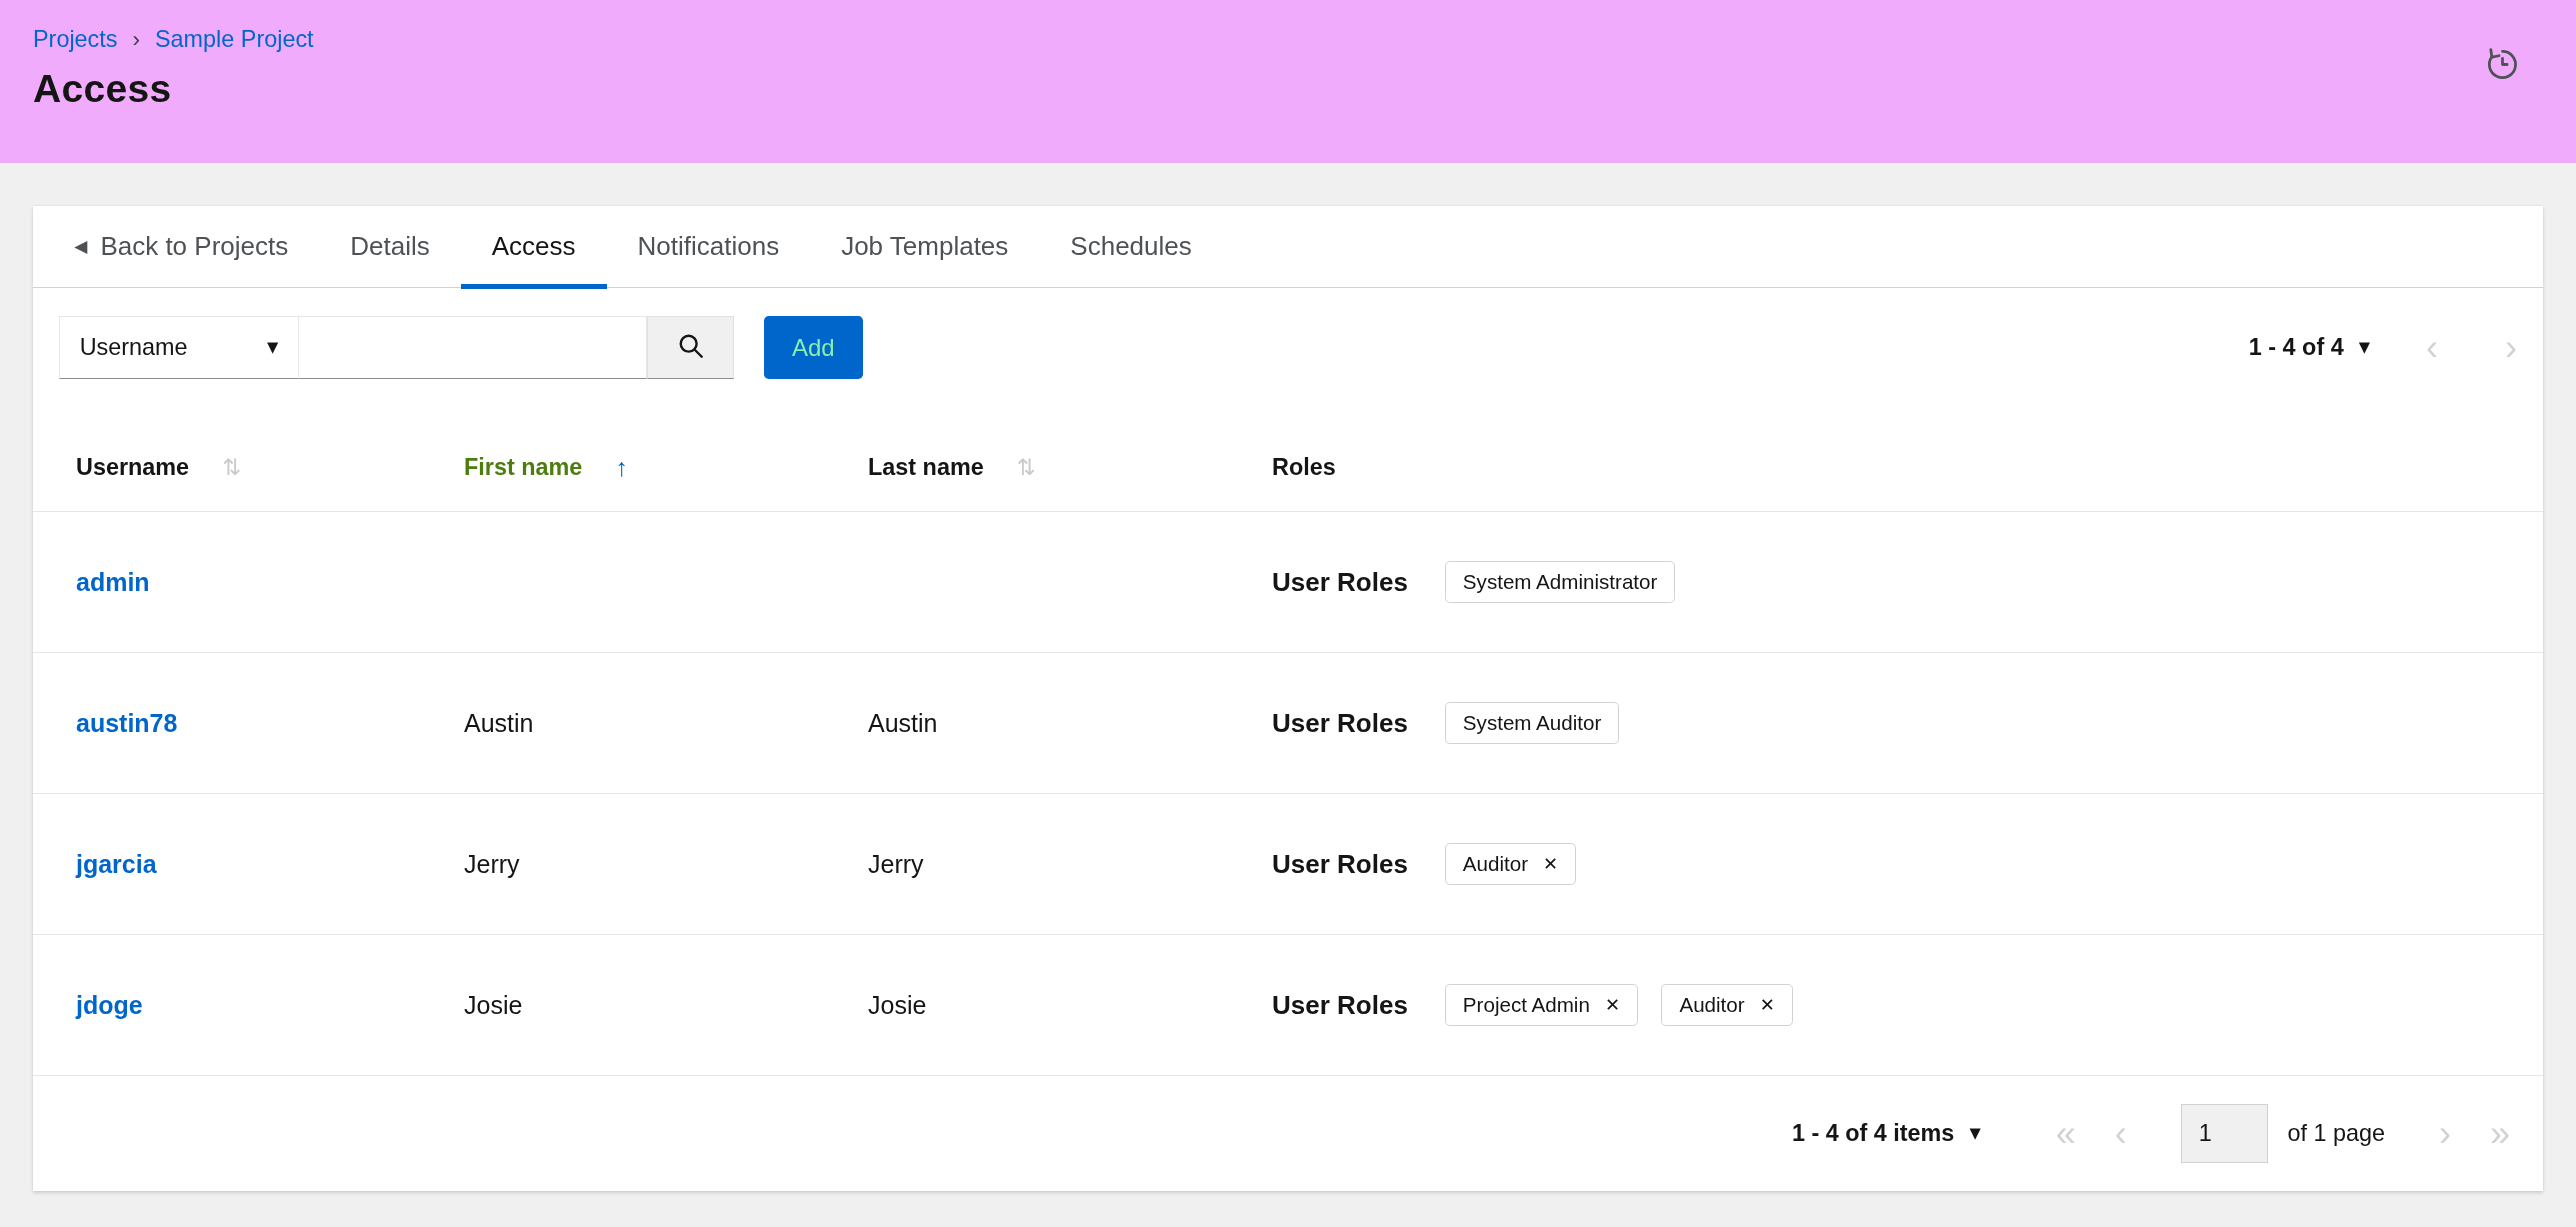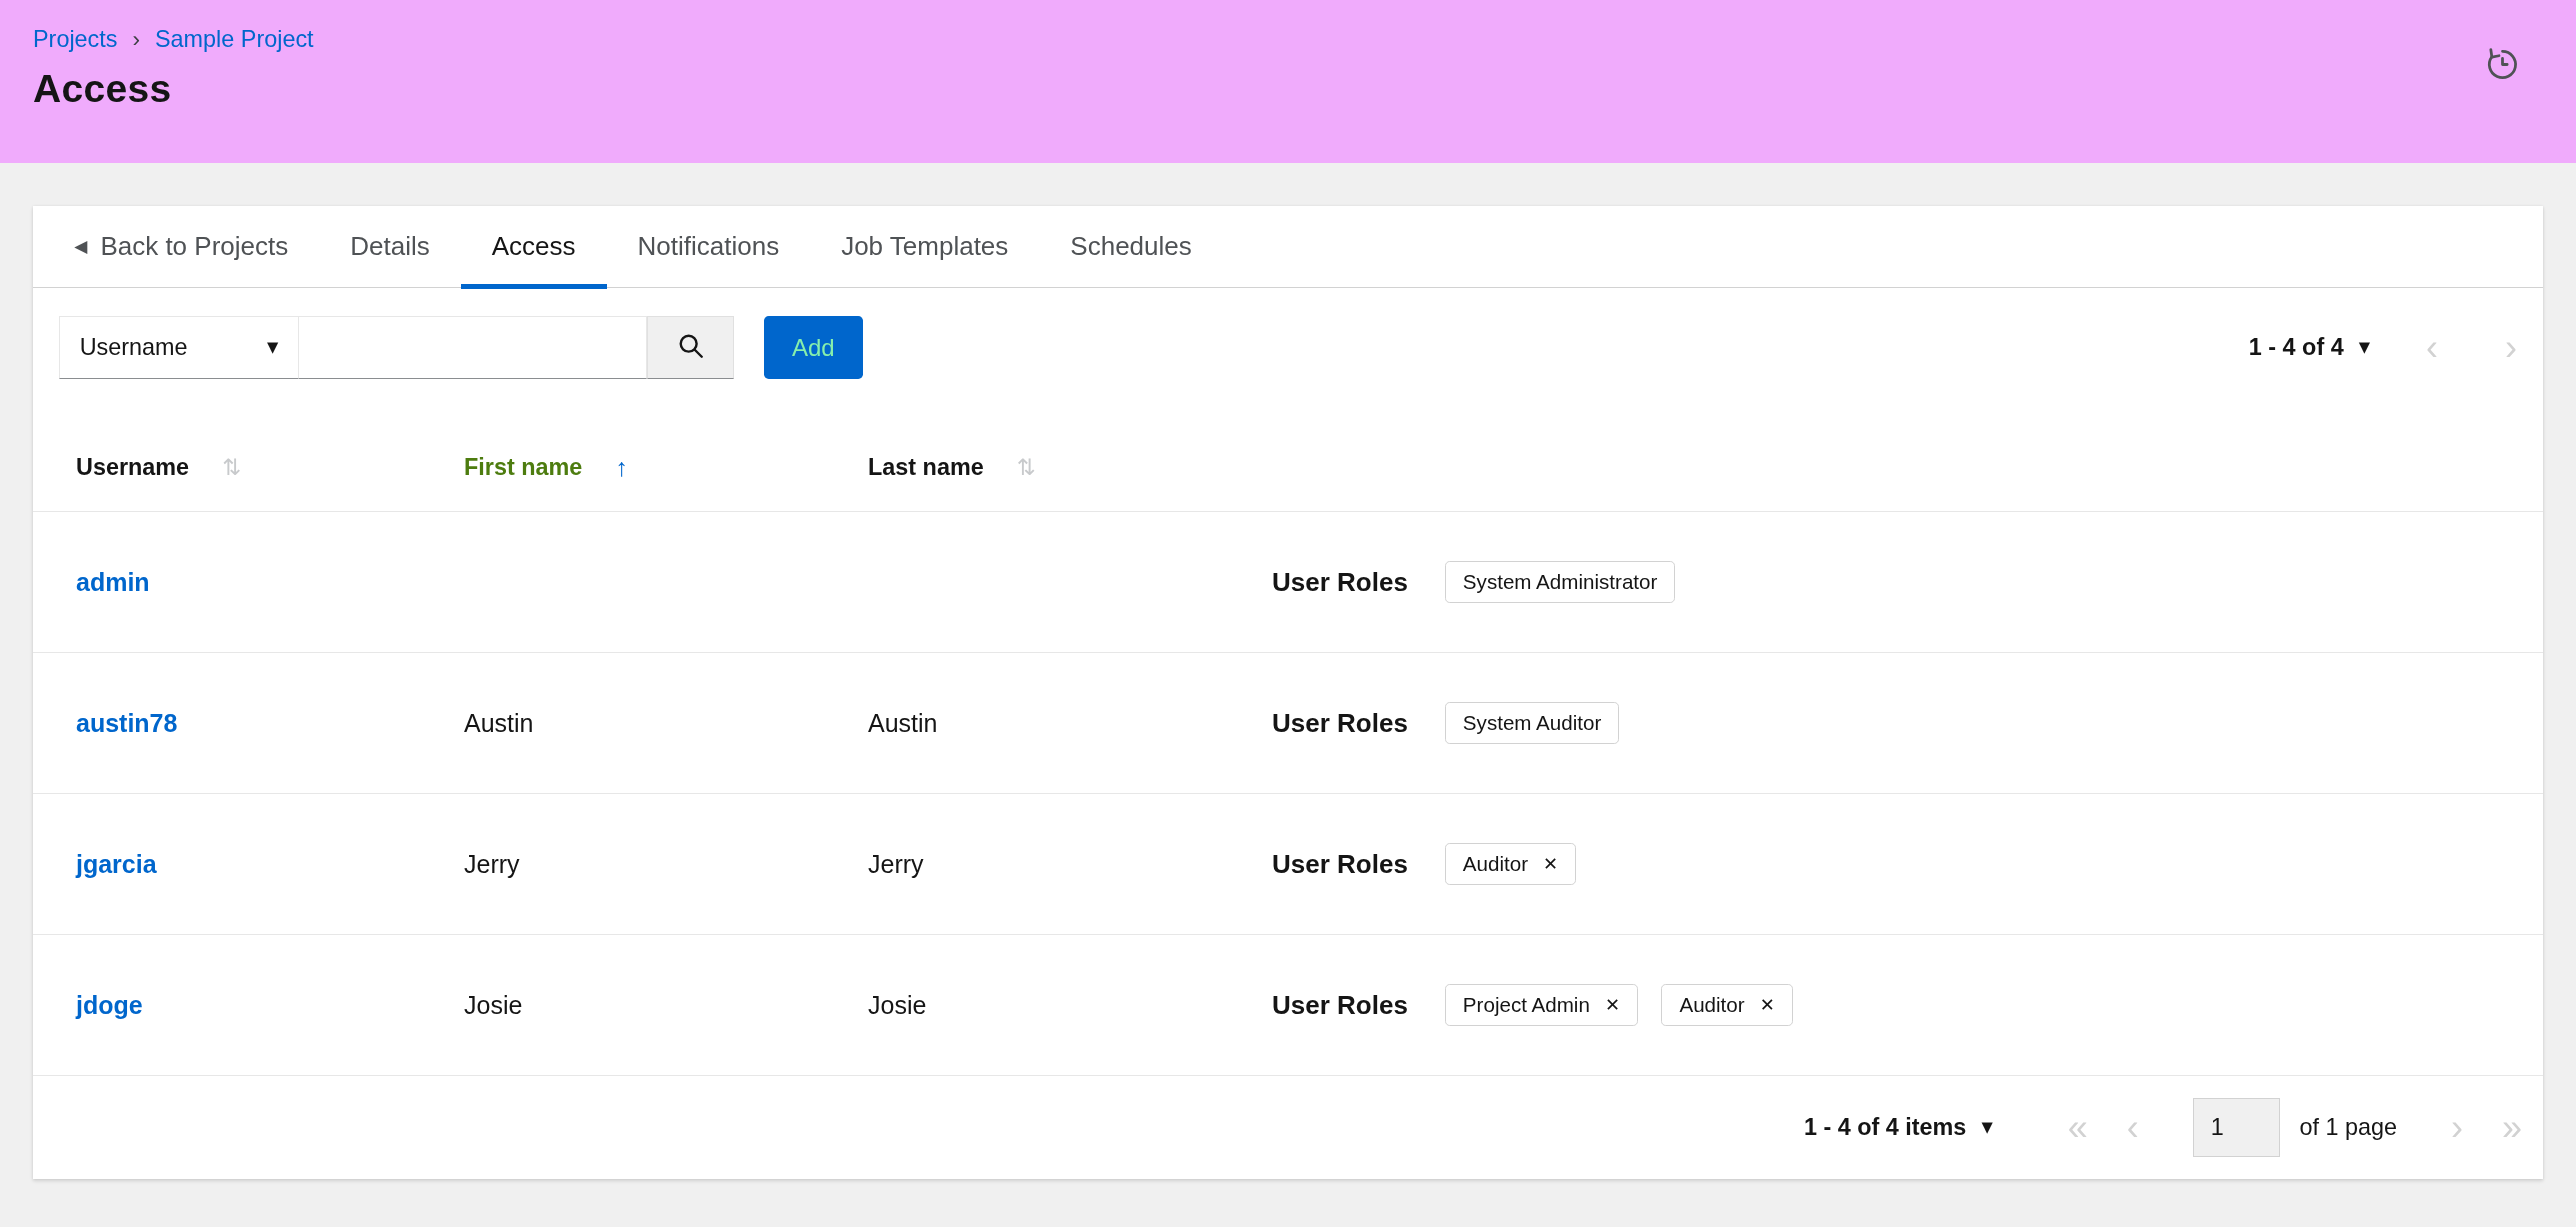--- a/index.html
+++ b/index.html
@@ -74,21 +74,21 @@
   .user-roles-label { font-size: 26px; font-weight: bold; white-space: nowrap; }
   .chips { display: flex; gap: 23.4px; }
   .chip {
     display: inline-flex; align-items: center; gap: 15px;
     border: 1.9px solid #d2d2d2; border-radius: 4.7px; background: #fff;
     padding: 8.4px 17px; font-size: 20.6px; white-space: nowrap;
   }
   .chip-close { background: none; border: none; font-size: 18px; color: #151515; cursor: pointer; padding: 0; line-height: 1; font-family: inherit; }
 
   
-  .card-footer { height: 104px; border-top: 1.9px solid #e7e7e7; display: flex; justify-content: flex-end; align-items: center; padding-right: 21px; font-size: 23.4px; }
+  .card-footer { height: 116px; border-top: 1.9px solid #e7e7e7; display: flex; justify-content: flex-end; align-items: center; padding-right: 33px; font-size: 23.4px; }
   .pager-bottom { display: flex; align-items: center; }
   .pager-bottom .pg-first { margin-left: 75px; }
   .pager-bottom .pg-prev { margin-left: 39px; }
   .page-input {
     margin-left: 54px; width: 87px; height: 59px; padding: 0 0 0 17px;
     background: #f0f0f0; border: 1.9px solid #d2d2d2; font-size: 23.4px; color: #151515; outline: none;
   }
   .page-of { margin-left: 19.7px; white-space: nowrap; }
   .pager-bottom .pg-next { margin-left: 54px; }
   .pager-bottom .pg-last { margin-left: 39px; }
@@ -175,20 +175,23 @@
               <span class="th-label">First name</span>
               <span class="sort-asc">↑</span>
             </span>
           </div>
           <div class="th">
             <span class="th-inner">
               <span class="th-label">Last name</span>
               <span class="sort-icon">⇅</span>
             </span>
           </div>
+          <div class="th">
+            <span class="th-label">Roles</span>
+          </div>
         </div>
 
         <div class="tr row-grid">
           <div class="td">
             <a class="user-link">admin</a>
           </div>
           <div class="td"></div>
           <div class="td"></div>
           <div class="td roles-cell">
             <span class="user-roles-label">User Roles</span>

